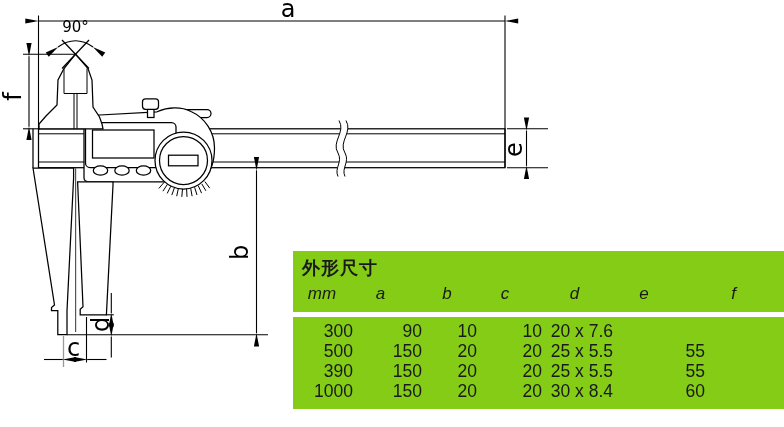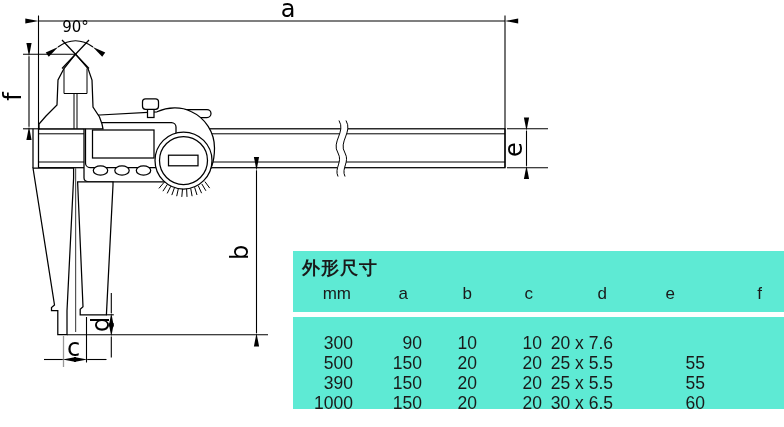--- a/index.html
+++ b/index.html
@@ -15,41 +15,41 @@
   .dim{stroke:#000;stroke-width:1.1;fill:none;}
   .thin{stroke:#000;stroke-width:1;fill:none;}
   .gray{stroke:#999;stroke-width:1.3;fill:none;}
   .blade{stroke:#555;stroke-width:1.2;fill:none;}
   text.dimlabel{font-family:"DejaVu Sans","Liberation Sans",sans-serif;font-size:24px;fill:#000;text-anchor:middle;}
   text.anglelabel{font-family:"DejaVu Sans","Liberation Sans",sans-serif;font-size:15px;fill:#000;text-anchor:middle;}
 
   
   .dims-table{
     position:absolute;left:293px;top:251px;width:491px;height:158px;
-    background:#5eead4;box-sizing:border-box;font-size:17.5px;color:#1a1a1a;
+    background:#84cc16;box-sizing:border-box;font-size:17.5px;color:#1a1a1a;
   }
   .t-title{
     padding:8px 0 0 9px;height:22px;font-size:18px;font-weight:bold;
     letter-spacing:1px;line-height:18px;
   }
   .t-head,.t-row{
     display:grid;
     grid-template-columns:60px 69px 55px 65px 71px 92px 70px;
   }
   .t-head{margin-top:5px;height:20px;line-height:16px;font-size:17px;}
-  .t-head span{text-align:right;}
+  .t-head span{text-align:center;font-style:italic;}
   .t-head .h0{padding-right:2px;}
   .t-head .h1{padding-right:14px;}
   .t-head .h2{padding-right:5px;}
   .t-head .h3{padding-right:9px;}
   .t-head .h4{padding-right:6px;}
   .t-head .h5{padding-right:30px;}
   .t-head .h6{padding-right:13px;}
   .t-sep{margin-top:6px;height:5px;background:#ffffff;}
-  .t-body{margin-top:16px;}
+  .t-body{margin-top:4px;}
   .t-row{height:20px;line-height:20px;}
   .t-row span{text-align:right;}
 </style>
 </head>
 <body>
 
 <svg id="drawing" width="560" height="427" viewBox="0 0 560 427">
   <defs>
     <marker id="arr" viewBox="0 0 14 7" refX="0.4" refY="3.5" markerWidth="14" markerHeight="7" markerUnits="userSpaceOnUse" orient="auto-start-reverse">
       <path d="M0.2,3.5 L13.6,0.9 L13.6,6.1 Z" fill="#000"></path>
@@ -210,17 +210,17 @@
       <span>20</span>
       <span>20</span>
       <span>25 x 5.5</span>
       <span>55</span>
     </div>
     <div class="t-row">
       <span>1000</span>
       <span>150</span>
       <span>20</span>
       <span>20</span>
-      <span>30 x 6.5</span>
+      <span>30 x 8.4</span>
       <span>60</span>
     </div>
   </div>
 </div>
 
 </body></html>

